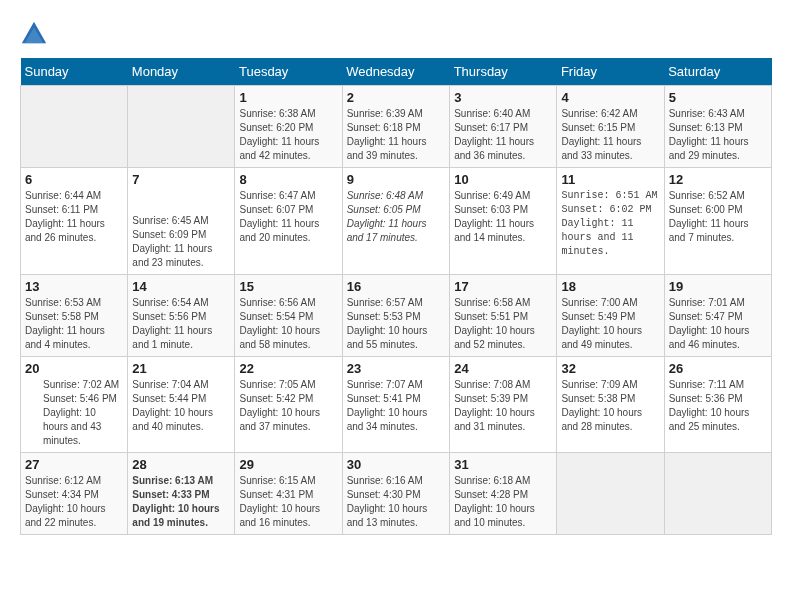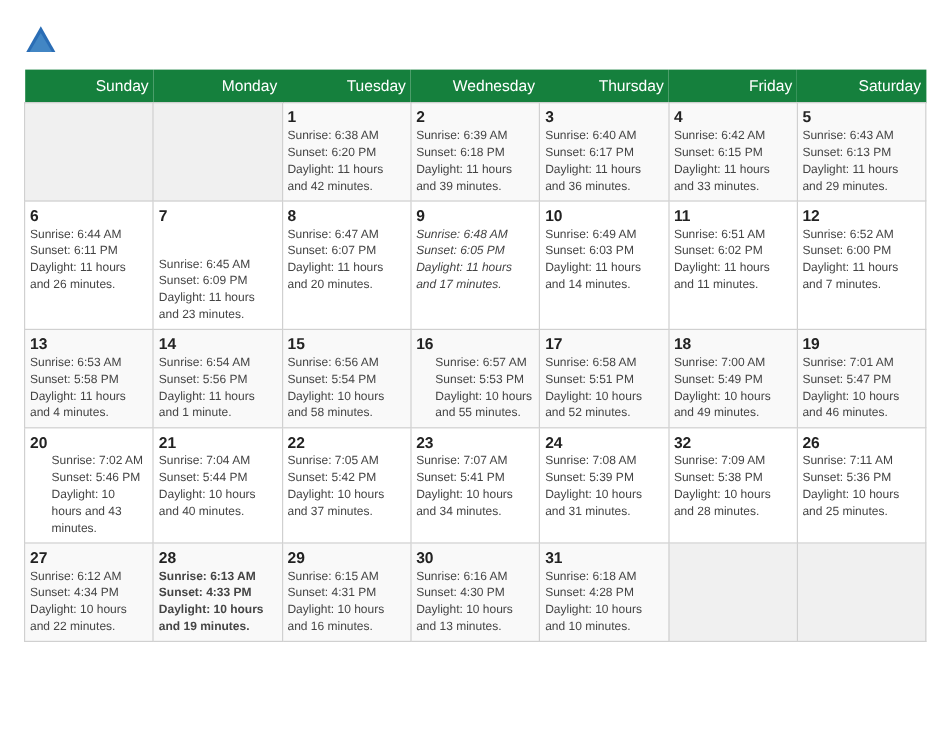--- a/index.html
+++ b/index.html
@@ -49,24 +49,24 @@
     .subtitle {
       font-size: 16px;
       color: #555;
     }
     table {
       width: 100%;
       border-collapse: collapse;
       font-size: 11px;
     }
     thead tr th {
-      background-color: #15803d;
+      background-color: #0369a1;
       color: #fff;
       padding: 6px 4px;
-      text-align: right;
+      text-align: left;
       font-size: 13px;
       font-weight: normal;
     }
     tbody tr td {
       border: 1px solid #d0d0d0;
       vertical-align: top;
       padding: 4px;
       width: 108px;
       min-height: 70px;
       background: #fff;
@@ -185,21 +185,21 @@
 Daylight: 11 hours and 17 minutes.</div>
         </td>
         <td>
           <span class="day-num">10</span>
           <div class="day-info" style="white-space: pre-line;">Sunrise: 6:49 AM
 Sunset: 6:03 PM
 Daylight: 11 hours and 14 minutes.</div>
         </td>
         <td>
           <span class="day-num">11</span>
-          <div class="day-info" style="white-space: pre-line;">Sunrise: 6:51 AM
+          <div class="day-info" style="white-space: pre-line; font-family: Liberation Mono, monospace;">Sunrise: 6:51 AM
 Sunset: 6:02 PM
 Daylight: 11 hours and 11 minutes.</div>
         </td>
         <td>
           <span class="day-num">12</span>
           <div class="day-info" style="white-space: pre-line;">Sunrise: 6:52 AM
 Sunset: 6:00 PM
 Daylight: 11 hours and 7 minutes.</div>
         </td>
       </tr>
@@ -217,21 +217,21 @@
 Daylight: 11 hours and 1 minute.</div>
         </td>
         <td>
           <span class="day-num">15</span>
           <div class="day-info" style="white-space: pre-line;">Sunrise: 6:56 AM
 Sunset: 5:54 PM
 Daylight: 10 hours and 58 minutes.</div>
         </td>
         <td>
           <span class="day-num">16</span>
-          <div class="day-info" style="white-space: pre-line; margin-left: 16px;">Sunrise: 6:57 AM
+          <div class="day-info" style="white-space: pre-line;">Sunrise: 6:57 AM
 Sunset: 5:53 PM
 Daylight: 10 hours and 55 minutes.</div>
         </td>
         <td>
           <span class="day-num">17</span>
           <div class="day-info" style="white-space: pre-line;">Sunrise: 6:58 AM
 Sunset: 5:51 PM
 Daylight: 10 hours and 52 minutes.</div>
         </td>
         <td>

